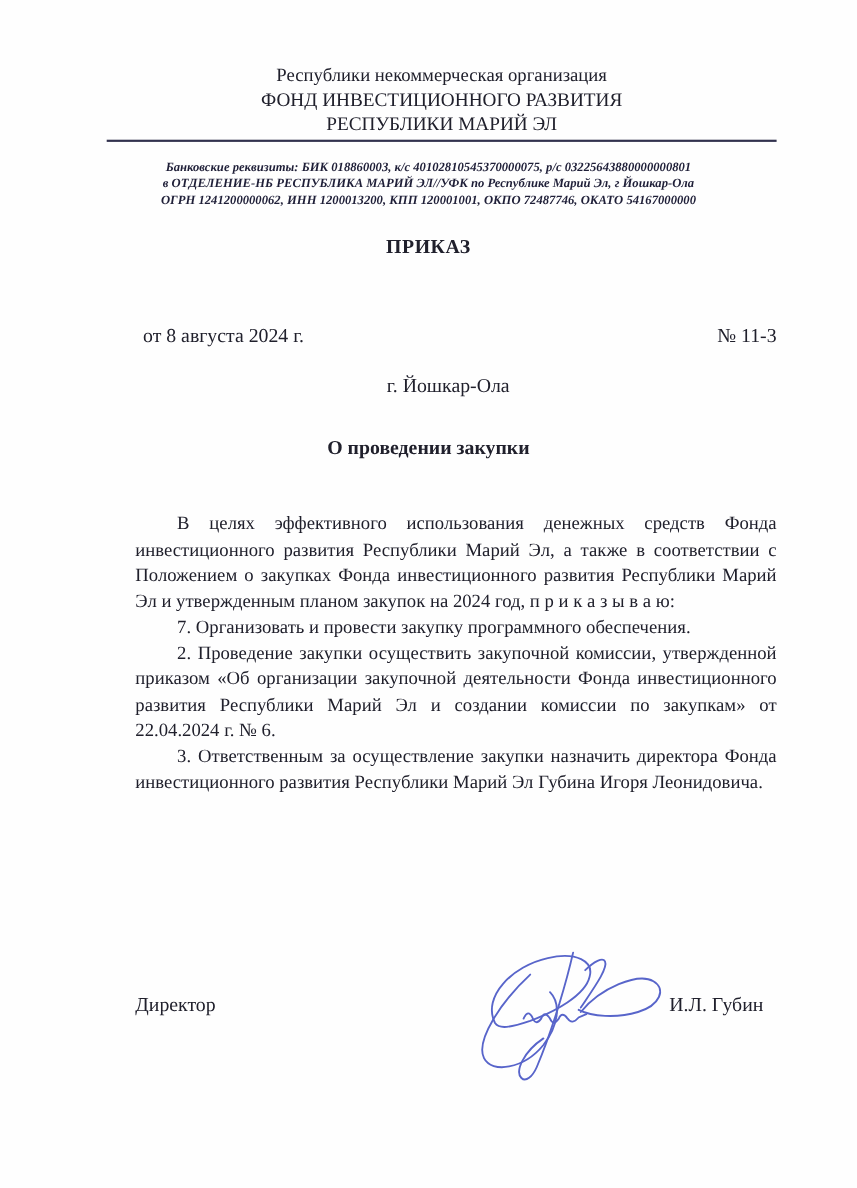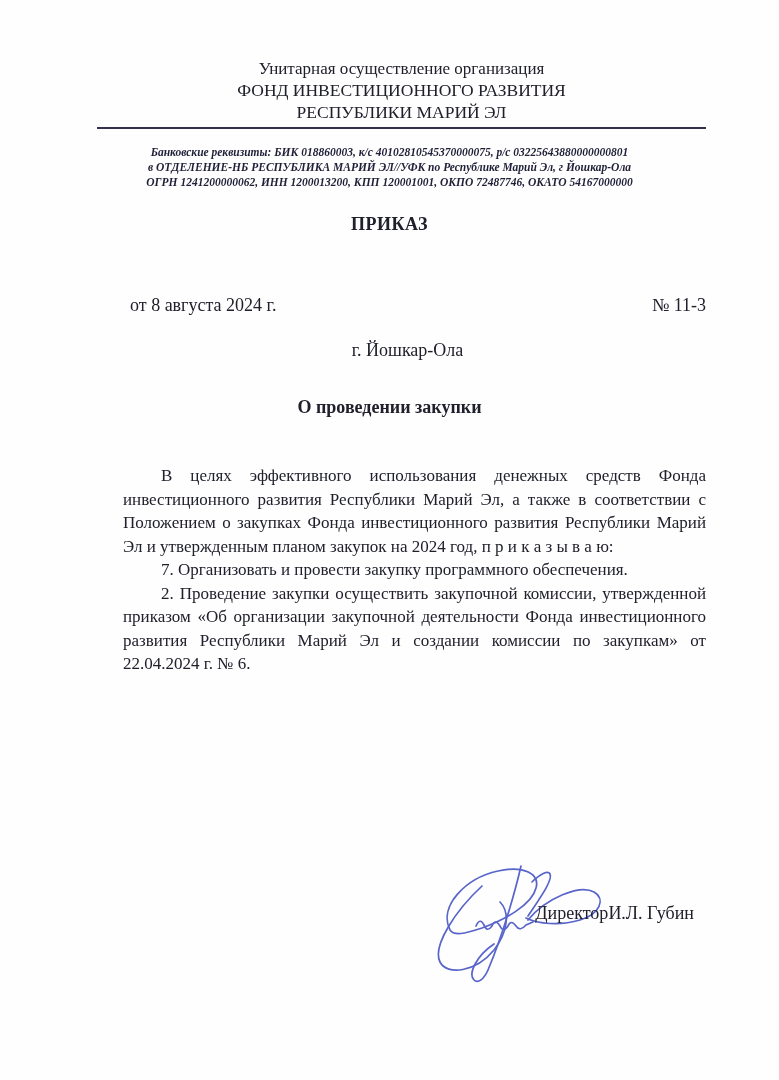--- a/index.html
+++ b/index.html
@@ -78,36 +78,36 @@
   .body-text p {
     margin: 0;
     text-indent: 38px;
   }
 
   
   .sign-row {
     position: absolute;
     left: 123px; right: 85px; top: 845px;
     display: flex;
-    justify-content: flex-end;
+    justify-content: space-between;
     font-size: 18px;
   }
   .signature-ink {
     position: absolute;
     left: 420px; top: 800px;
     width: 190px; height: 135px;
   }
 </style>
 </head>
 <body>
 
 <div class="page">
 
   <div class="letterhead">
-    <div class="lh-orgtype">Унитарная осуществление организация</div>
+    <div class="lh-orgtype">Республики некоммерческая организация</div>
     <div class="lh-orgname">ФОНД ИНВЕСТИЦИОННОГО РАЗВИТИЯ</div>
     <div class="lh-orgname">РЕСПУБЛИКИ МАРИЙ ЭЛ</div>
   </div>
 
   <div class="bank">
     <div>Банковские реквизиты: БИК 018860003, к/с 40102810545370000075, р/с 03225643880000000801</div>
     <div>в ОТДЕЛЕНИЕ-НБ РЕСПУБЛИКА МАРИЙ ЭЛ//УФК по Республике Марий Эл, г Йошкар-Ола</div>
     <div>ОГРН 1241200000062, ИНН 1200013200, КПП 120001001, ОКПО 72487746, ОКАТО 54167000000</div>
   </div>
 
@@ -119,20 +119,21 @@
   </div>
 
   <div class="city">г. Йошкар-Ола</div>
 
   <div class="subject">О проведении закупки</div>
 
   <div class="body-text">
     <p>В целях эффективного использования денежных средств Фонда инвестиционного развития Республики Марий Эл, а также в соответствии с Положением о закупках Фонда инвестиционного развития Республики Марий Эл и утвержденным планом закупок на 2024 год, п р и к а з ы в а ю:</p>
     <p>7. Организовать и провести закупку программного обеспечения.</p>
     <p>2. Проведение закупки осуществить закупочной комиссии, утвержденной приказом «Об организации закупочной деятельности Фонда инвестиционного развития Республики Марий Эл и создании комиссии по закупкам» от 22.04.2024 г. № 6.</p>
+    <p>3. Ответственным за осуществление закупки назначить директора Фонда инвестиционного развития Республики Марий Эл Губина Игоря Леонидовича.</p>
   </div>
 
   <svg class="signature-ink" viewBox="0 0 190 135" fill="none" xmlns="http://www.w3.org/2000/svg">
     <g stroke="#4a58c6" stroke-width="1.7" stroke-linecap="round" fill="none" opacity="0.92">
       <path d="M30,72 C 18,48 46,20 78,13 C 104,7 120,16 116,30 C 112,47 84,62 62,70 C 44,76 34,78 30,72 Z"></path>
       <path d="M62,28 C 36,52 12,88 20,104 C 27,118 56,114 74,92 C 88,74 90,54 80,44"></path>
       <path d="M101,8 C 96,30 84,74 68,112 C 64,121 58,126 54,122 C 48,116 56,98 74,86"></path>
       <path d="M56,68 q4,-9 8,-1 q3,8 8,1 q3,-8 8,0 q3,7 8,0 q3,-7 8,0 q4,6 10,-1 l 7,-3"></path>
       <path d="M108,62 C 126,40 160,26 174,34 C 186,41 180,56 160,62 C 140,68 118,66 106,60"></path>
       <path d="M112,24 C 120,16 128,12 130,16 C 133,22 120,40 108,58"></path>

